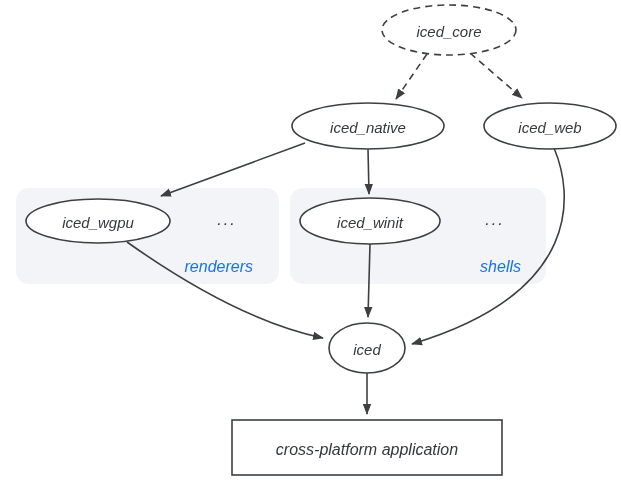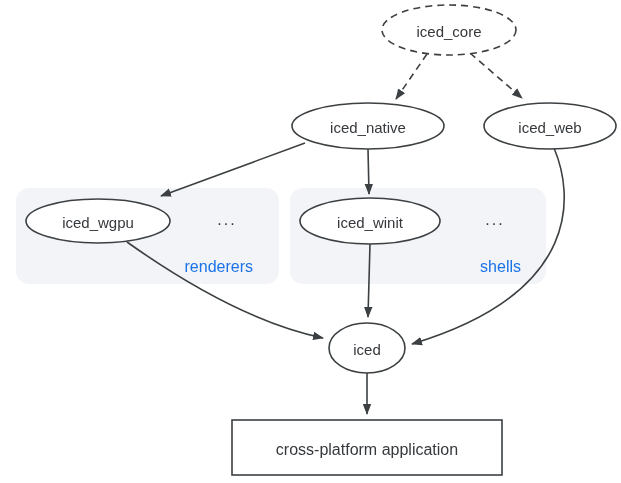--- a/index.html
+++ b/index.html
@@ -7,20 +7,21 @@
     padding: 0;
     background: #ffffff;
   }
   #stage {
     position: relative;
     width: 621px;
     height: 483px;
     background: var(--bg, #ffffff);
     font-family: "Liberation Sans", sans-serif;
     overflow: hidden;
+    font-style: italic;
   }
   svg { display: block; }
   .group-box {
     fill: var(--group_fill, #f2f4f7);
     stroke: none;
   }
   .node {
     fill: var(--node_fill, #ffffff);
     stroke: var(--stroke, #3c4043);
     stroke-width: 1.6;

